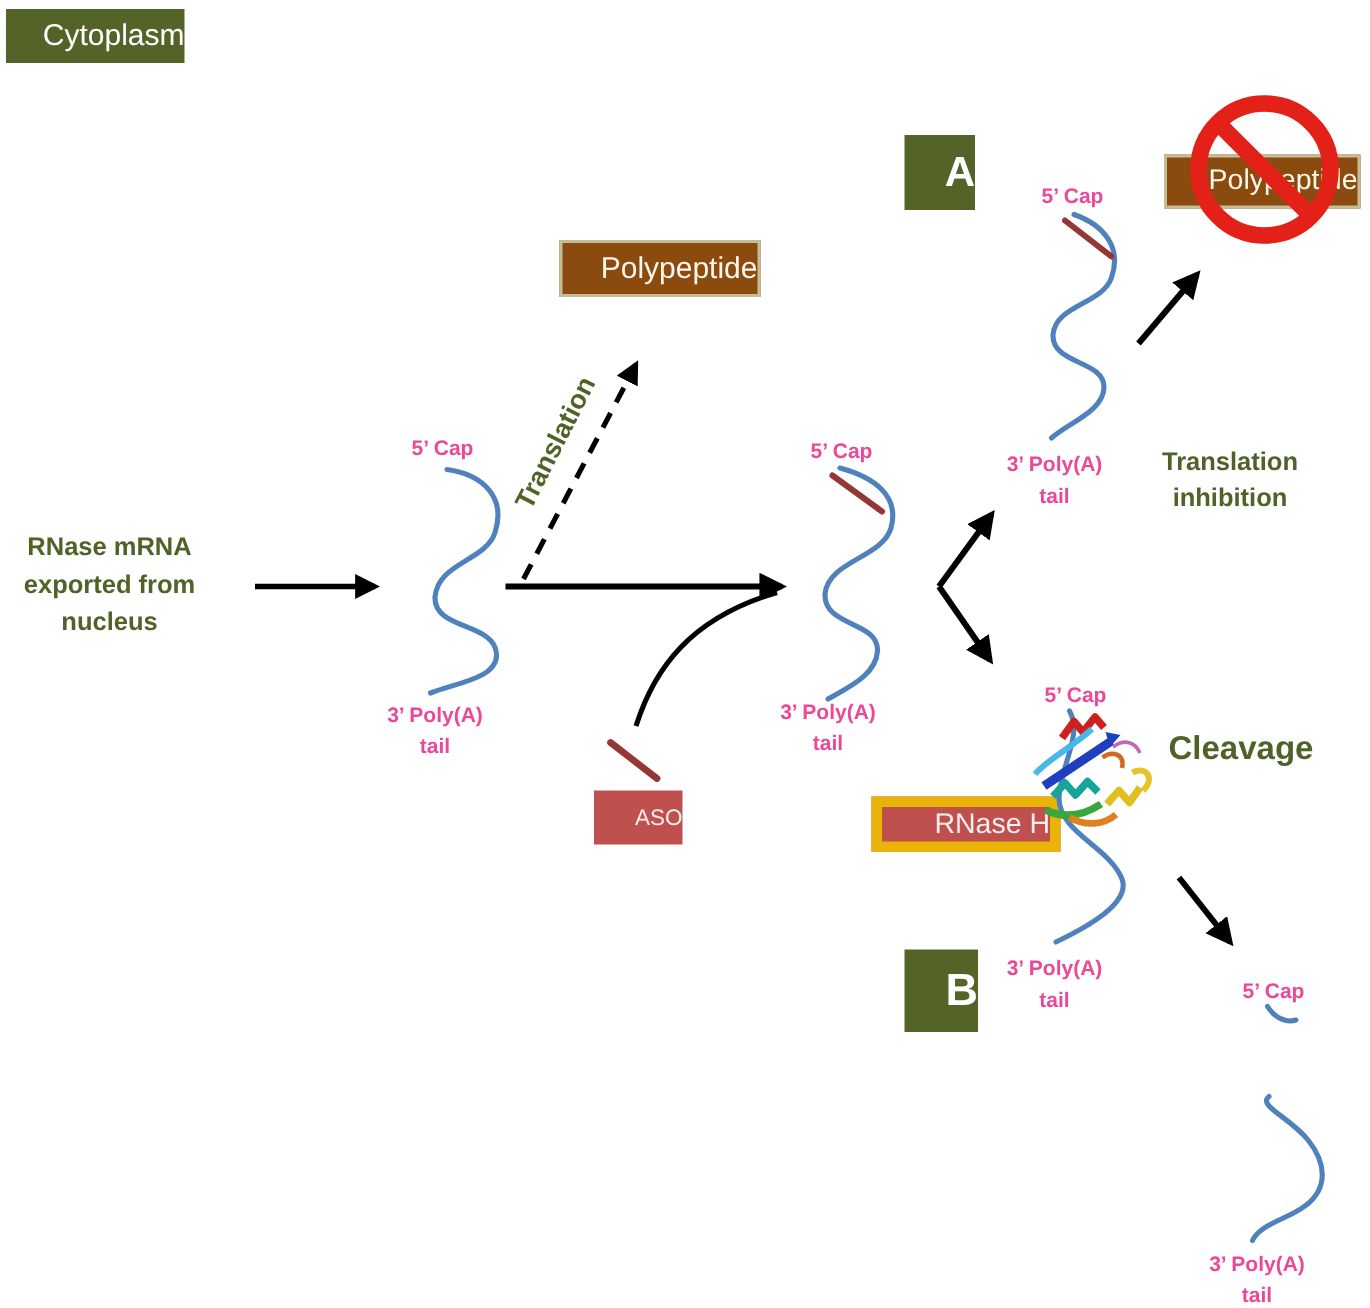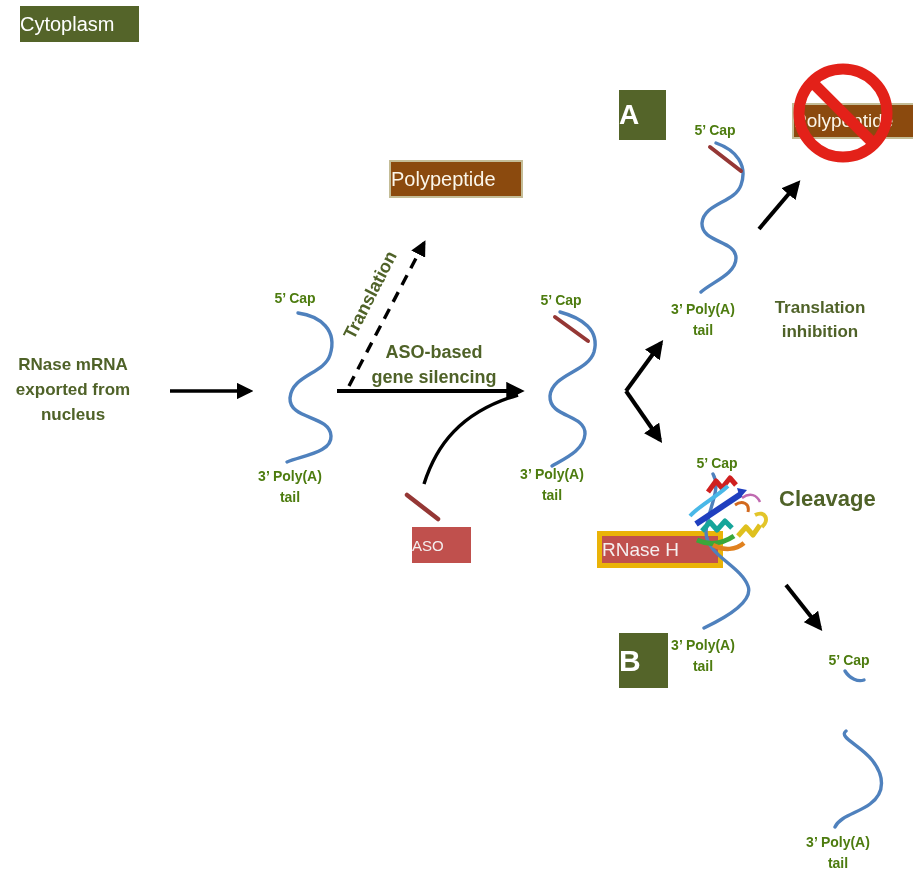--- a/index.html
+++ b/index.html
@@ -1,24 +1,24 @@
 <!DOCTYPE html>
 <html><head>
 <meta charset="utf-8">
 <style>
   html,body{margin:0;padding:0;background:#ffffff;}
   #stage{position:relative;width:913px;height:872px;background:#ffffff;overflow:hidden;
          font-family:"Liberation Sans", sans-serif;}
   .abs{position:absolute;}
-  .box{display:flex;align-items:center;justify-content:flex-start;box-sizing:border-box;margin-left:16px;}
+  .box{display:flex;align-items:center;justify-content:flex-end;box-sizing:border-box;}
   .olive-box{background:#546429;color:#ffffff;}
   .brown-box{background:#8b4a0e;border:2px solid #c4bd97;color:#fbf6ea;}
   .red-box{background:#c0504d;color:#f4eeee;}
   .olive-text{color:#4f6228;font-weight:bold;text-align:center;white-space:pre-line;}
-  .blue-text{color:#4d7c0f;font-weight:bold;text-align:center;white-space:pre-line;}
+  .blue-text{color:#ec4899;font-weight:bold;text-align:center;white-space:pre-line;}
   .letter{font-weight:bold;}
   svg{position:absolute;left:0;top:0;pointer-events:none;}
 </style>
 </head>
 <body>
 
 <div id="stage">
 
   <div class="abs box olive-box" style="left:4px;top:6px;width:119px;height:36px;font-size:20px;">
     <span>Cytoplasm</span>
@@ -27,22 +27,20 @@
   <div class="abs olive-text" style="left:2px;top:352px;width:142px;font-size:17px;line-height:25px;">RNase mRNA
 exported from
 nucleus</div>
 
   <div class="abs box brown-box" style="left:373px;top:160px;width:134px;height:38px;font-size:20px;">
     <span>Polypeptide</span>
   </div>
 
   <div class="abs olive-text" style="left:311px;top:284px;width:122px;height:24px;font-size:18px;transform:rotate(-63deg);">Translation</div>
 
-  <div class="abs olive-text" style="left:368px;top:340px;width:132px;font-size:18px;line-height:25px;">ASO-based
-gene silencing</div>
 
   <div class="abs blue-text" style="left:270px;top:290px;width:50px;font-size:14px;">5’ Cap</div>
   <div class="abs blue-text" style="left:250px;top:466px;width:80px;font-size:14px;line-height:21px;">3’ Poly(A)
 tail</div>
 
   <div class="abs box red-box" style="left:396px;top:527px;width:59px;height:36px;font-size:15px;">
     <span>ASO</span>
   </div>
 
   <div class="abs blue-text" style="left:536px;top:292px;width:50px;font-size:14px;">5’ Cap</div>
@@ -57,21 +55,21 @@
 tail</div>
   <div class="abs box brown-box" style="left:776px;top:103px;width:131px;height:36px;font-size:19px;">
     <span>Polypeptide</span>
   </div>
   <div class="abs olive-text" style="left:763px;top:296px;width:114px;font-size:17px;line-height:24px;">Translation
 inhibition</div>
 
   <div class="abs box olive-box letter" style="left:603px;top:633px;width:49px;height:55px;font-size:30px;">
     <span>B</span>
   </div>
-  <div class="abs box red-box" style="left:581px;top:531px;width:126px;height:37px;font-size:19px;border:5px solid #eab308;">
+  <div class="abs box red-box" style="left:581px;top:531px;width:126px;height:37px;font-size:19px;border:7px solid #eab308;">
     <span>RNase H</span>
   </div>
   <div class="abs olive-text" style="left:779px;top:486px;width:84px;font-size:22px;">Cleavage</div>
   <div class="abs blue-text" style="left:692px;top:455px;width:50px;font-size:14px;">5’ Cap</div>
   <div class="abs blue-text" style="left:663px;top:635px;width:80px;font-size:14px;line-height:21px;">3’ Poly(A)
 tail</div>
 
   <div class="abs blue-text" style="left:824px;top:652px;width:50px;font-size:14px;">5’ Cap</div>
   <div class="abs blue-text" style="left:798px;top:832px;width:80px;font-size:14px;line-height:21px;">3’ Poly(A)
 tail</div>

